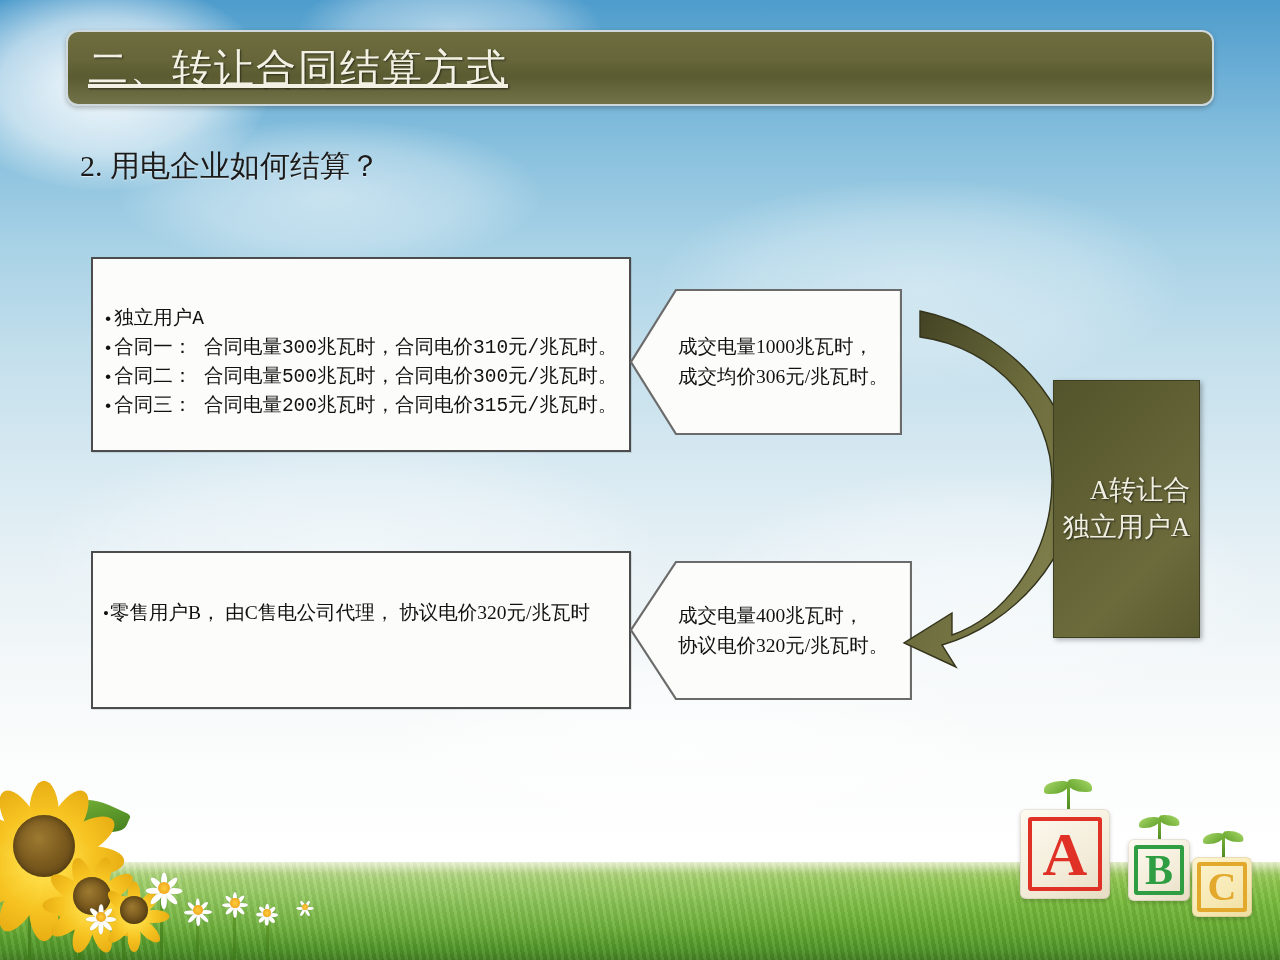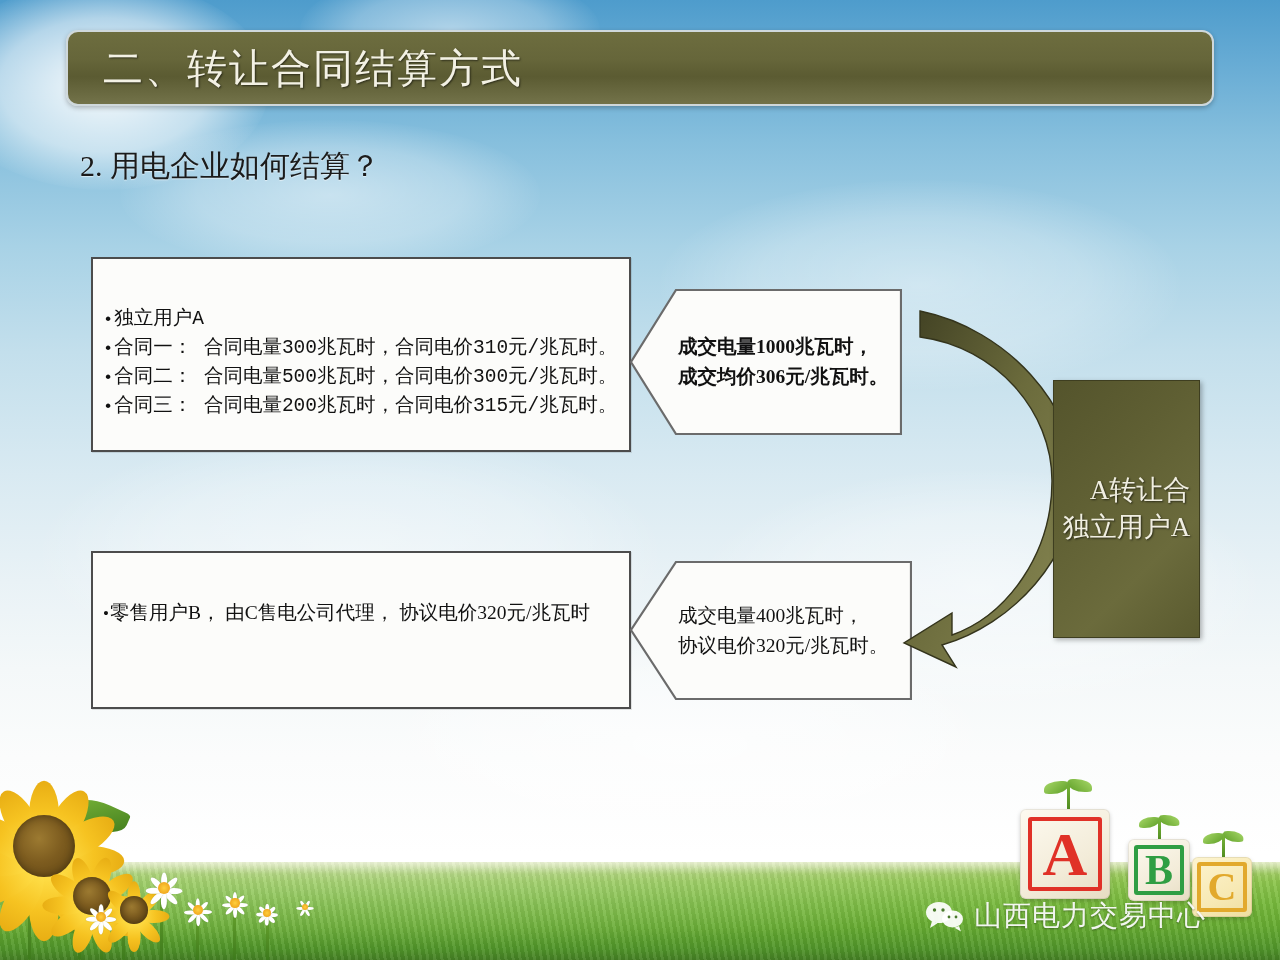--- a/index.html
+++ b/index.html
@@ -110,22 +110,23 @@
   #title-bar{
     position:absolute; left:66px; top:30px; width:1148px; height:76px;
     border-radius:12px;
     background:linear-gradient(to bottom,#6d6d3f 0%,#66663a 38%,#5b5b32 62%,#73734a 100%);
     border:2px solid #cfd8db;
     box-shadow:0 2px 5px rgba(0,0,0,.25);
     display:flex; align-items:center;
   }
   #title-text{
     color:#f3f1e4; font-size:40px; letter-spacing:2px;
-    padding-left:35px; white-space:nowrap;
+    padding-left:20px; white-space:nowrap;
     text-shadow:1px 1px 2px rgba(0,0,0,.55);
+    text-decoration:underline;
   }
 
   
   #subtitle{
     position:absolute; left:80px; top:146px;
     font-size:30px; color:#1b1b1b; white-space:nowrap;
     text-shadow:0 1px 1px rgba(255,255,255,.55);
   }
 
   
@@ -144,21 +145,21 @@
   #box-b{ left:91px; top:551px; width:540px; height:158px; padding:46px 0 0 10px; }
 
   
   .callout{ position:absolute; }
   .callout svg{ position:absolute; inset:0; }
   .callout .ctext{
     position:absolute; left:48px; top:0; right:10px; bottom:0;
     display:flex; flex-direction:column; justify-content:center;
   }
   .callout .ctext div{ font-size:19.5px; color:#111; white-space:nowrap; line-height:1.52; }
-  #callout-1{ left:630px; top:289px; width:272px; height:146px;font-weight:bold; }
+  #callout-1{ left:630px; top:289px; width:272px; height:146px; }
   #callout-2{ left:630px; top:561px; width:282px; height:139px; }
 
   
   #transfer-panel{
     position:absolute; left:1053px; top:380px; width:147px; height:258px;
     background:linear-gradient(135deg,#54542c 0%,#5f5f33 35%,#6b6b3c 70%,#5a5a2f 100%);
     border:1px solid #3e3e20;
     box-shadow:2px 2px 5px rgba(0,0,0,.3);
     display:flex; align-items:center; justify-content:center;
   }
@@ -411,27 +412,14 @@
              Z" fill="url(#argrad)" stroke="#34341c" stroke-width="1.4"></path>
   </svg>
 
   <div id="transfer-panel">
     <div class="ptext">
       <div>A转让合</div>
       <div>独立用户A</div>
     </div>
   </div>
 
-  <div id="watermark">
-    <svg width="40" height="32" viewBox="0 0 40 32">
-      <ellipse cx="14" cy="12.5" rx="13" ry="10.5" fill="#ffffff" opacity="0.93"></ellipse>
-      <path d="M7 21 L5 28 L12.5 23.2 Z" fill="#ffffff" opacity="0.93"></path>
-      <ellipse cx="27.5" cy="19" rx="10.5" ry="8.5" fill="#ffffff" opacity="0.93"></ellipse>
-      <path d="M34 26 L36 31.5 L29.5 27.8 Z" fill="#ffffff" opacity="0.93"></path>
-      <circle cx="9.5" cy="10" r="1.7" fill="#4a7a2d"></circle>
-      <circle cx="18" cy="10" r="1.7" fill="#4a7a2d"></circle>
-      <circle cx="24" cy="17" r="1.4" fill="#4a7a2d"></circle>
-      <circle cx="31" cy="17" r="1.4" fill="#4a7a2d"></circle>
-    </svg>
-    <div class="wm-text">山西电力交易中心</div>
-  </div>
 
 </div>
 
 </body></html>

